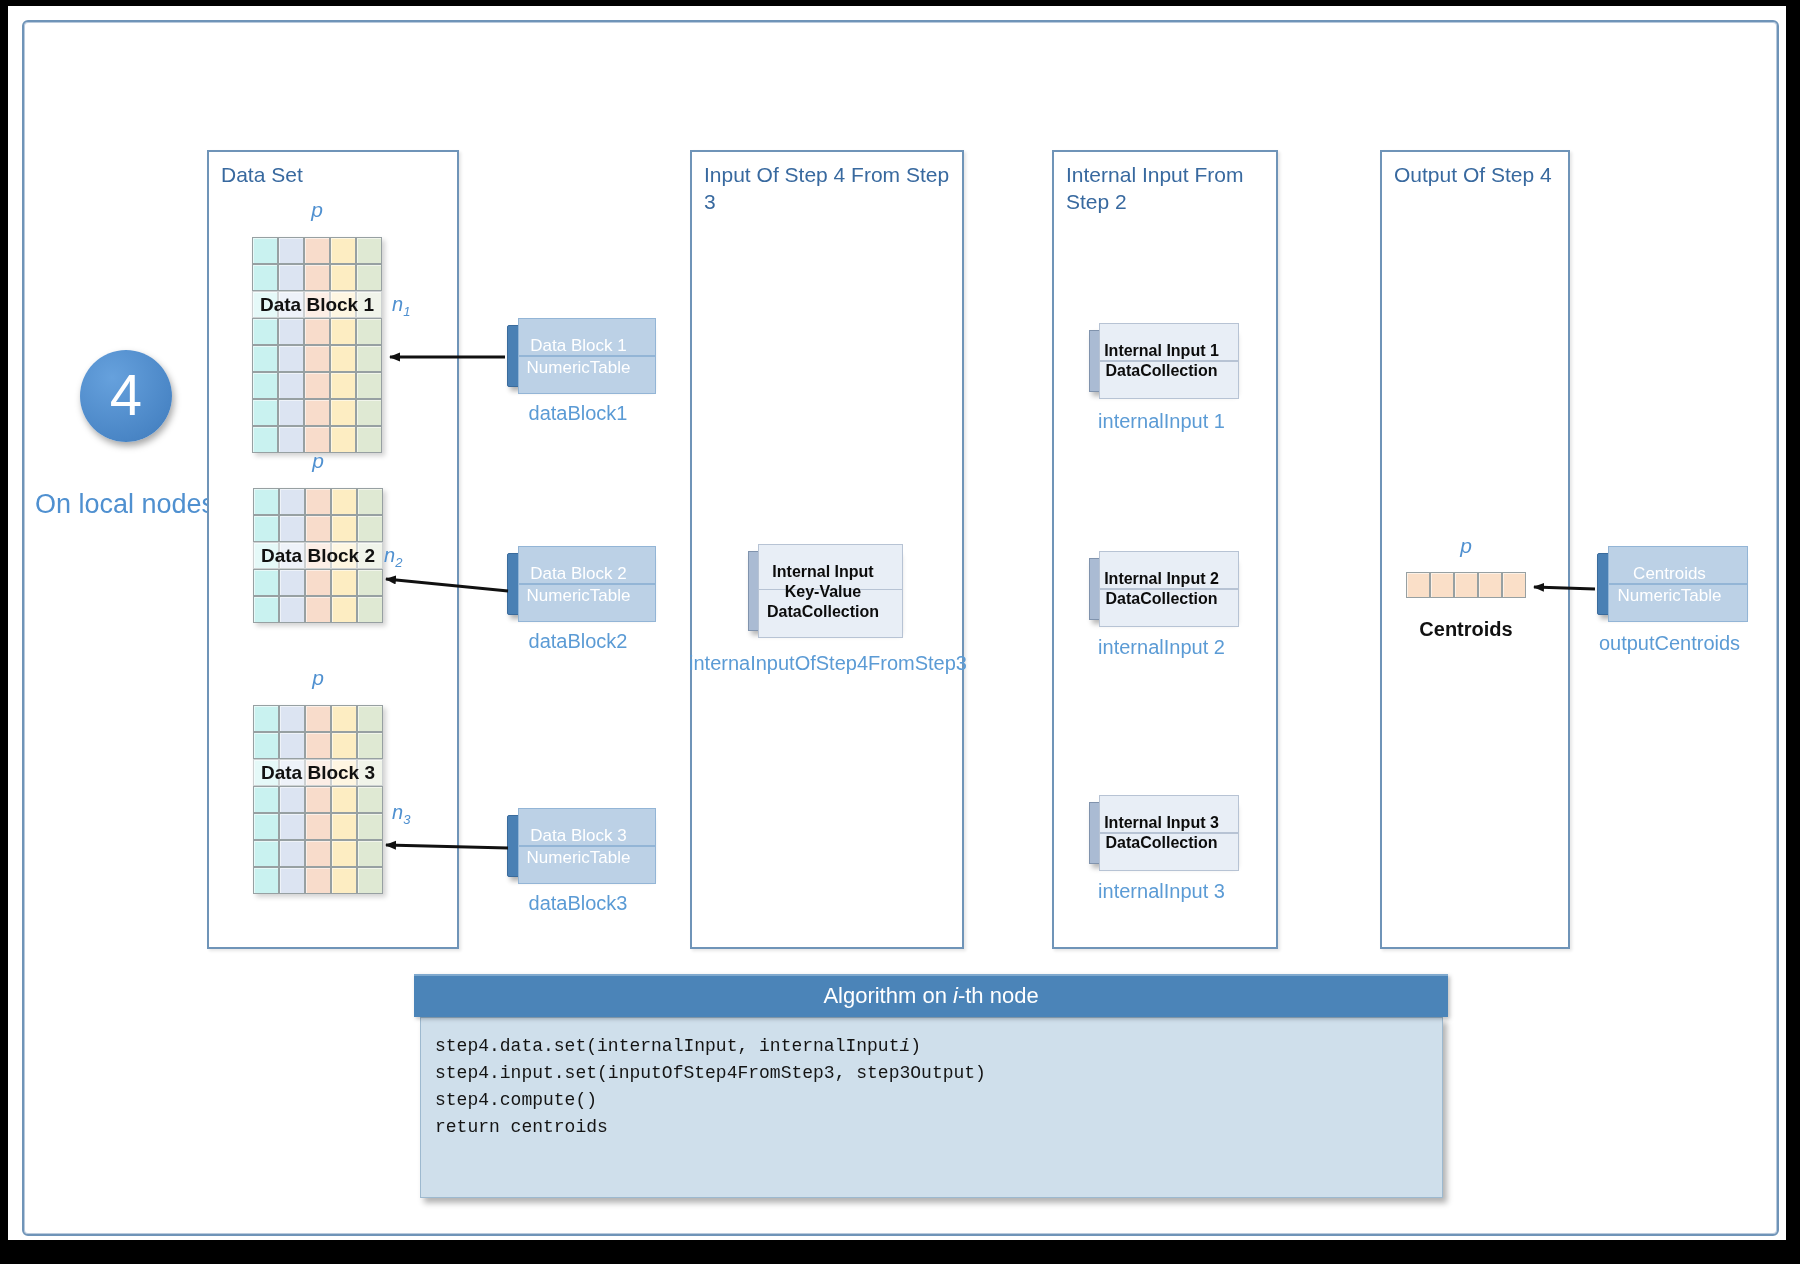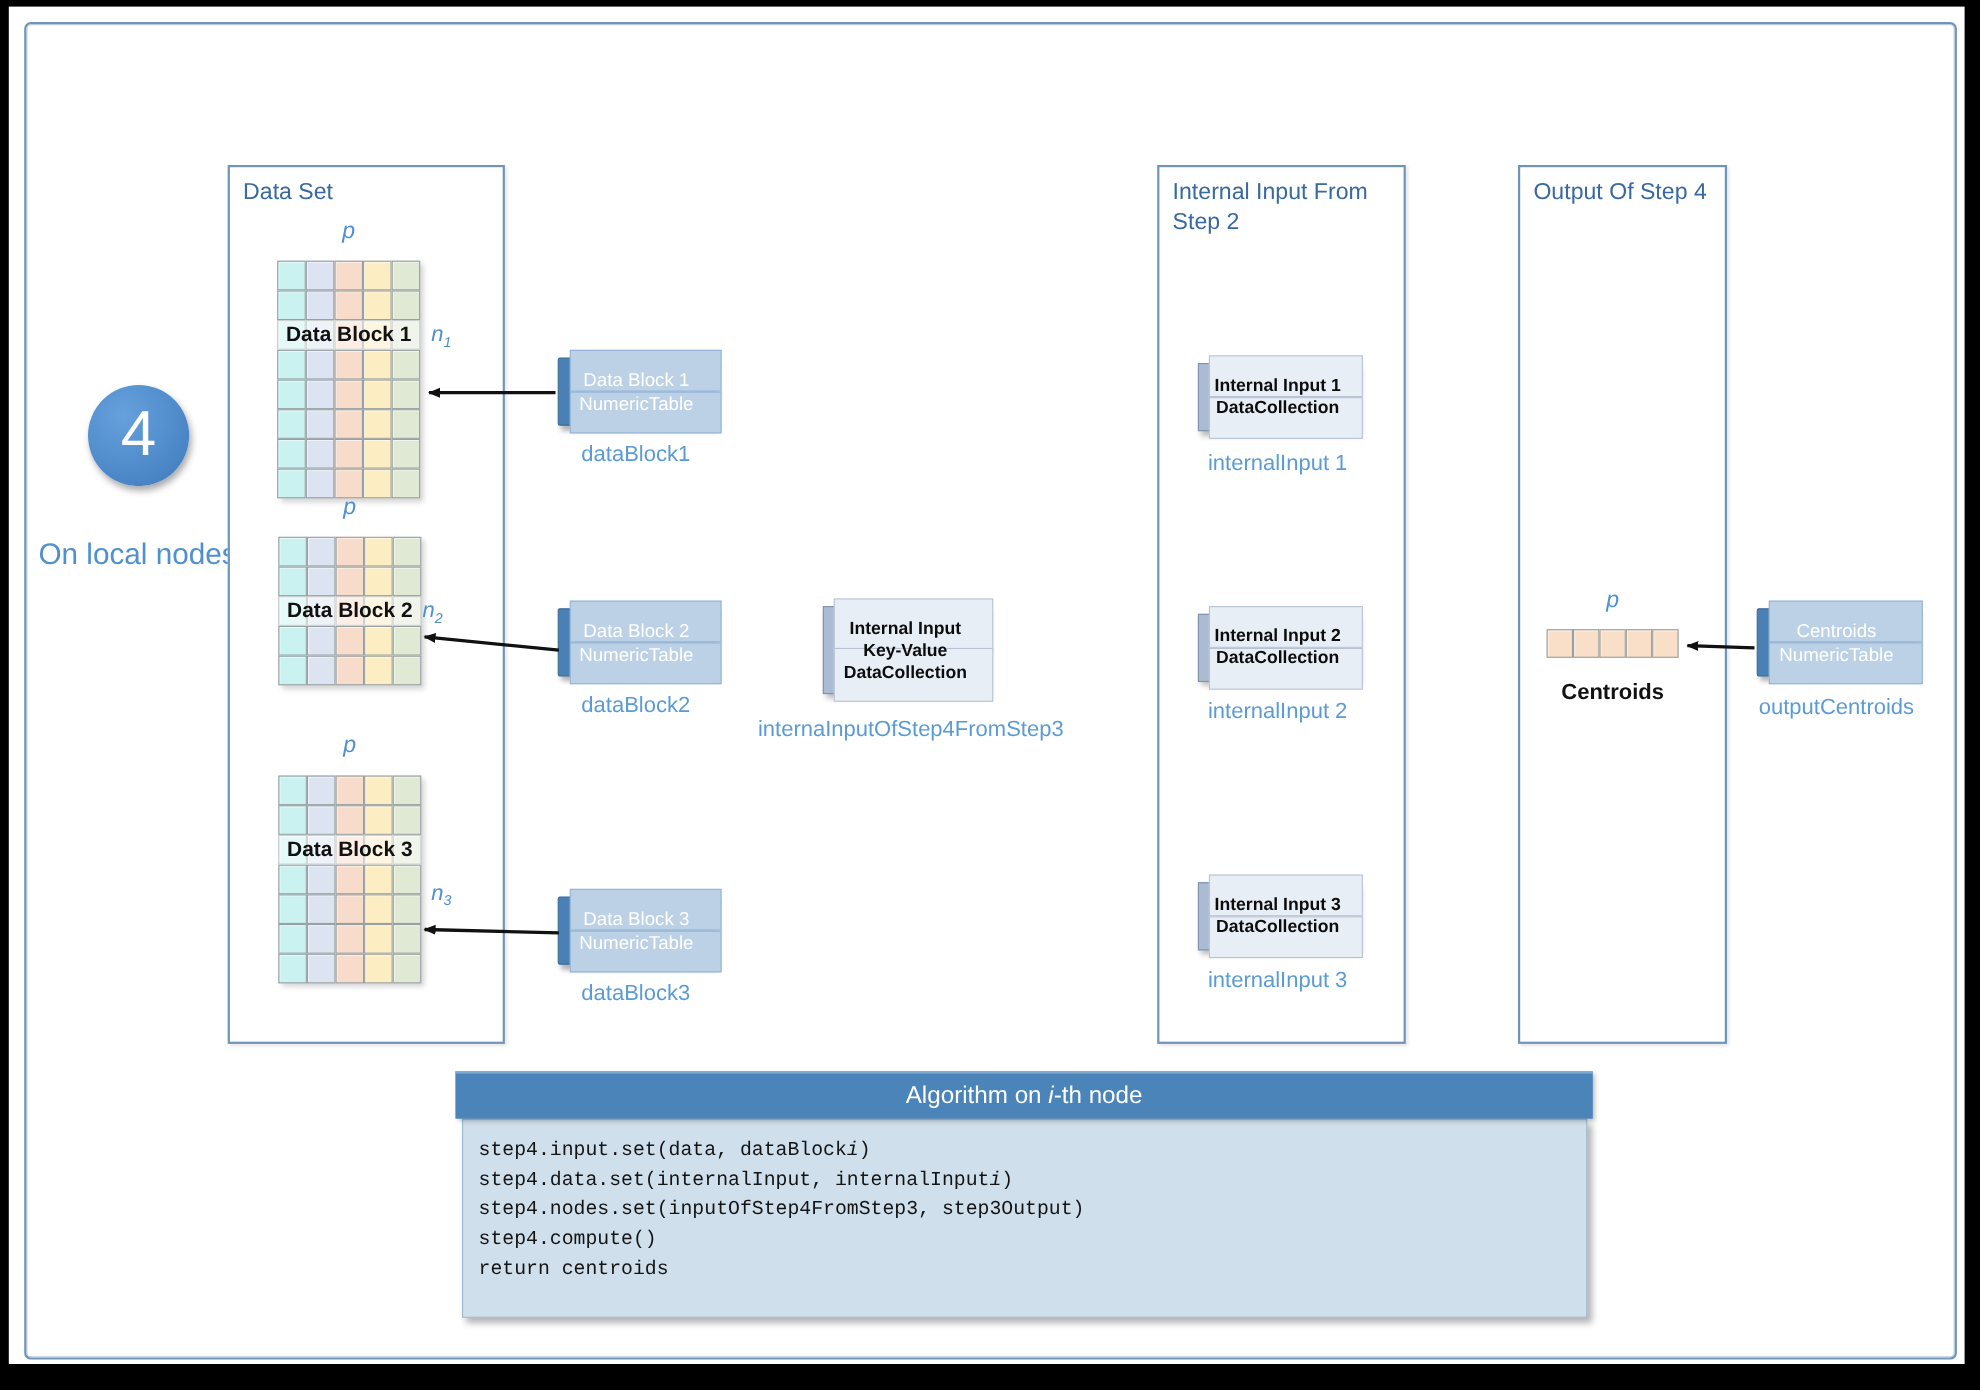--- a/index.html
+++ b/index.html
@@ -70,20 +70,23 @@
   <div class="page"></div>
   <div class="frame"></div>
 
   <div class="badge">4</div>
   <div class="badge-caption">On local nodes</div>
 
   <div class="panel" style="left:207px;top:150px;width:248px;height:795px;">
     <div class="panel-title">Data Set</div>
   </div>
 
+  <div class="panel" style="left:690px;top:150px;width:270px;height:795px;">
+    <div class="panel-title">Input Of Step 4 From Step 3</div>
+  </div>
 
   <div class="panel" style="left:1052px;top:150px;width:222px;height:795px;">
     <div class="panel-title" style="width:180px;">Internal Input From Step 2</div>
   </div>
 
   <div class="panel" style="left:1380px;top:150px;width:186px;height:795px;">
     <div class="panel-title">Output Of Step 4</div>
   </div>
 
   <div class="p-label" style="left:252px;top:198px;">p</div>
@@ -260,23 +263,22 @@
   <div class="ntable" style="left:1597px;top:553px;width:145px;">
     <div>Centroids</div>
     <div>NumericTable</div>
   </div>
   <div class="var-label" style="left:1577px;top:632px;width:185px;">outputCentroids</div>
 
   <div class="algo-header">
     <span>Algorithm on </span><i>i</i><span>-th node</span>
   </div>
   <div class="algo-body">
-    <div class="code-line"><span>step4.input.set(data, dataBlock</span><i>i</i><span>)</span></div>
     <div class="code-line"><span>step4.data.set(internalInput, internalInput</span><i>i</i><span>)</span></div>
-    <div class="code-line"><span>step4.nodes.set(inputOfStep4FromStep3, step3Output)</span><i></i><span></span></div>
+    <div class="code-line"><span>step4.input.set(inputOfStep4FromStep3, step3Output)</span><i></i><span></span></div>
     <div class="code-line"><span>step4.compute()</span><i></i><span></span></div>
     <div class="code-line"><span>return centroids</span><i></i><span></span></div>
   </div>
 
   <svg class="arrows" width="1800" height="1264">
     <defs>
       <marker id="ah" markerWidth="12" markerHeight="10" refX="10" refY="4.5" orient="auto" markerUnits="userSpaceOnUse">
         <path d="M0,0 L11,4.5 L0,9 z" fill="#111"></path>
       </marker>
     </defs>

